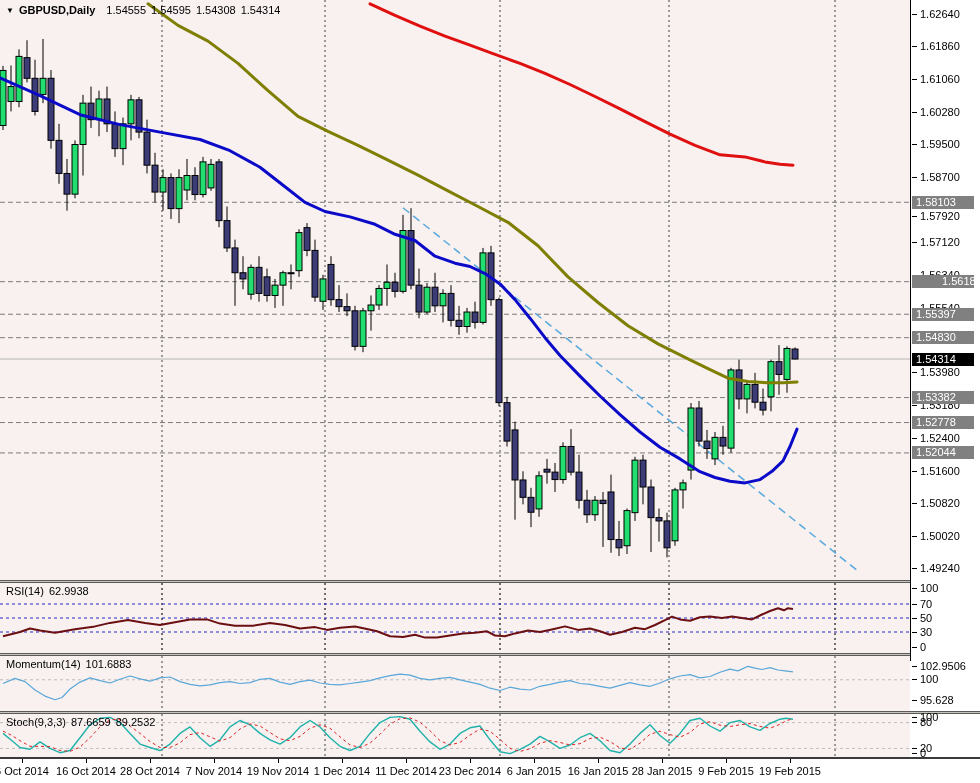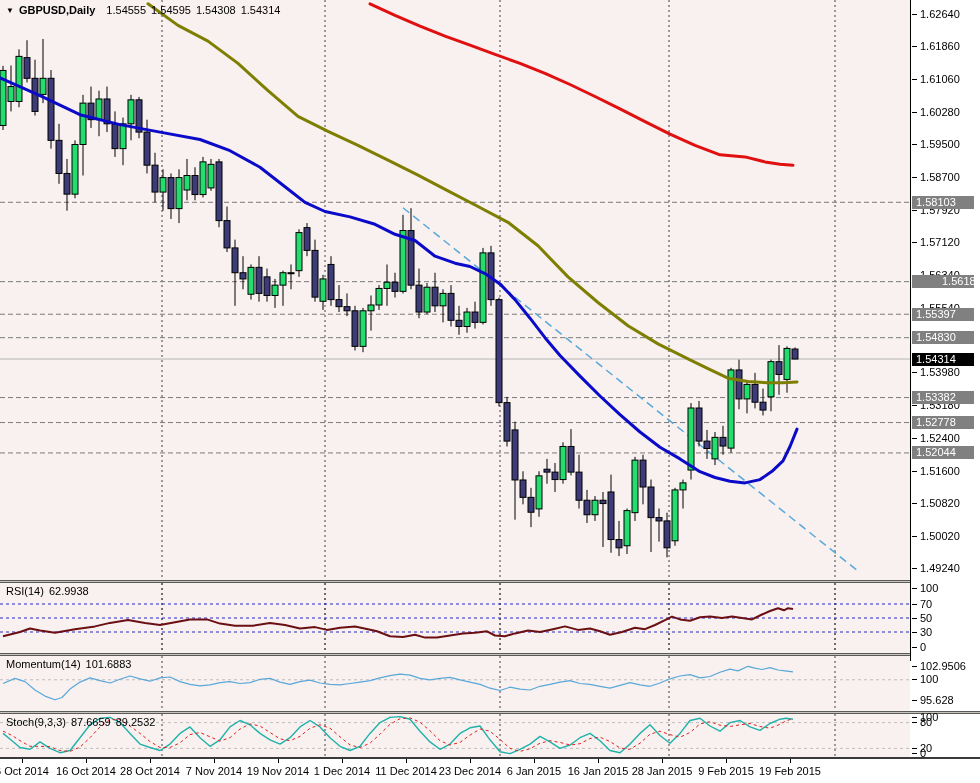--- a/index.html
+++ b/index.html
@@ -327,21 +327,21 @@
     </div>
   </div>
 
   <div id="axis-strip">
       <div class="plabel" style="top: 8px;">1.62640</div>
       <div class="plabel" style="top: 40px;">1.61860</div>
       <div class="plabel" style="top: 73px;">1.61060</div>
       <div class="plabel" style="top: 106px;">1.60280</div>
       <div class="plabel" style="top: 138px;">1.59500</div>
       <div class="plabel" style="top: 171px;">1.58700</div>
-      <div class="plabel" style="top: 204px;">1.57920</div>
+      <div class="plabel" style="top: 210px;">1.57920</div>
       <div class="plabel" style="top: 236px;">1.57120</div>
       <div class="plabel" style="top: 269px;">1.56340</div>
       <div class="plabel" style="top: 302px;">1.55540</div>
       <div class="plabel" style="top: 334px;">1.54760</div>
       <div class="plabel" style="top: 366px;">1.53980</div>
       <div class="plabel" style="top: 399px;">1.53180</div>
       <div class="plabel" style="top: 432px;">1.52400</div>
       <div class="plabel" style="top: 465px;">1.51600</div>
       <div class="plabel" style="top: 497px;">1.50820</div>
       <div class="plabel" style="top: 530px;">1.50020</div>

